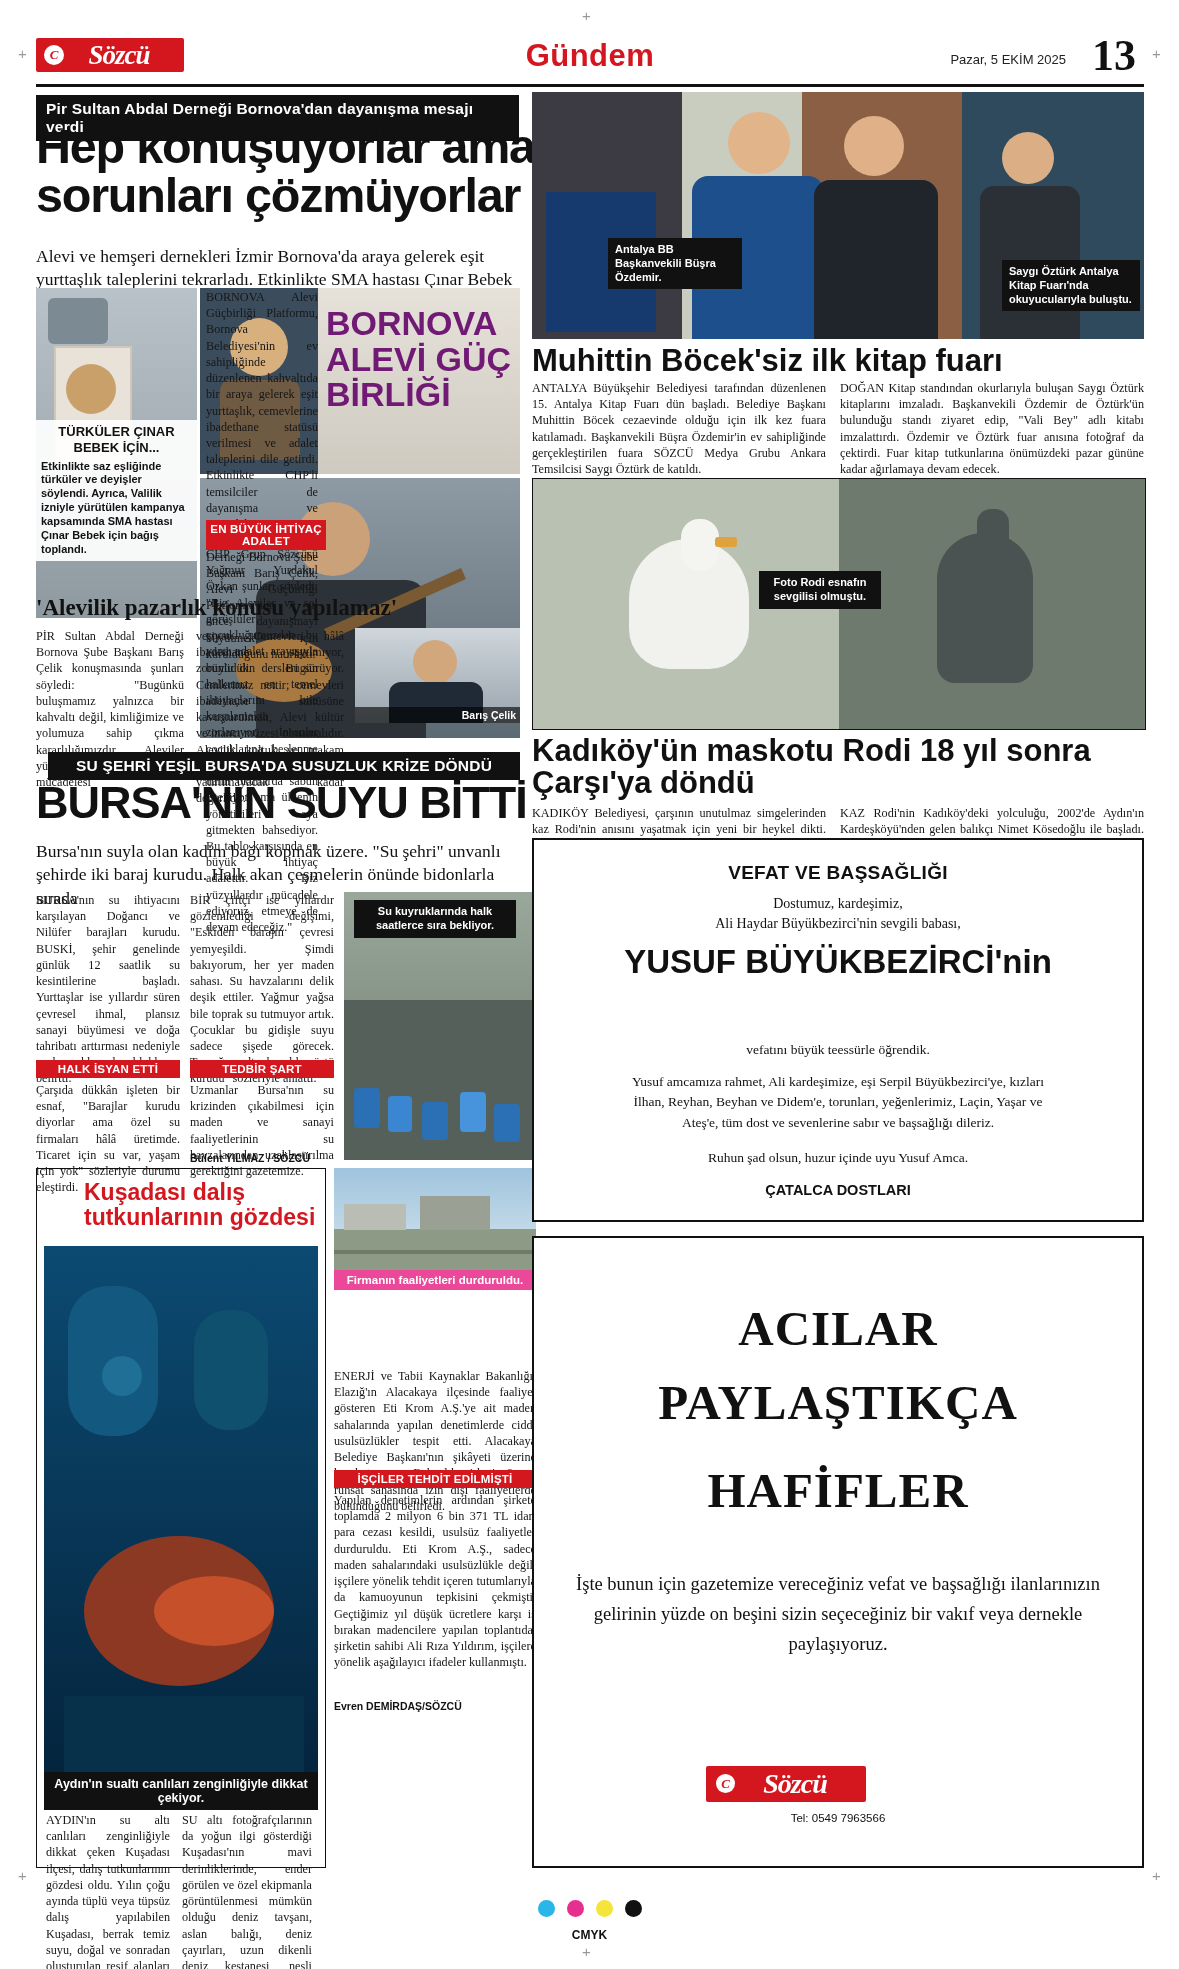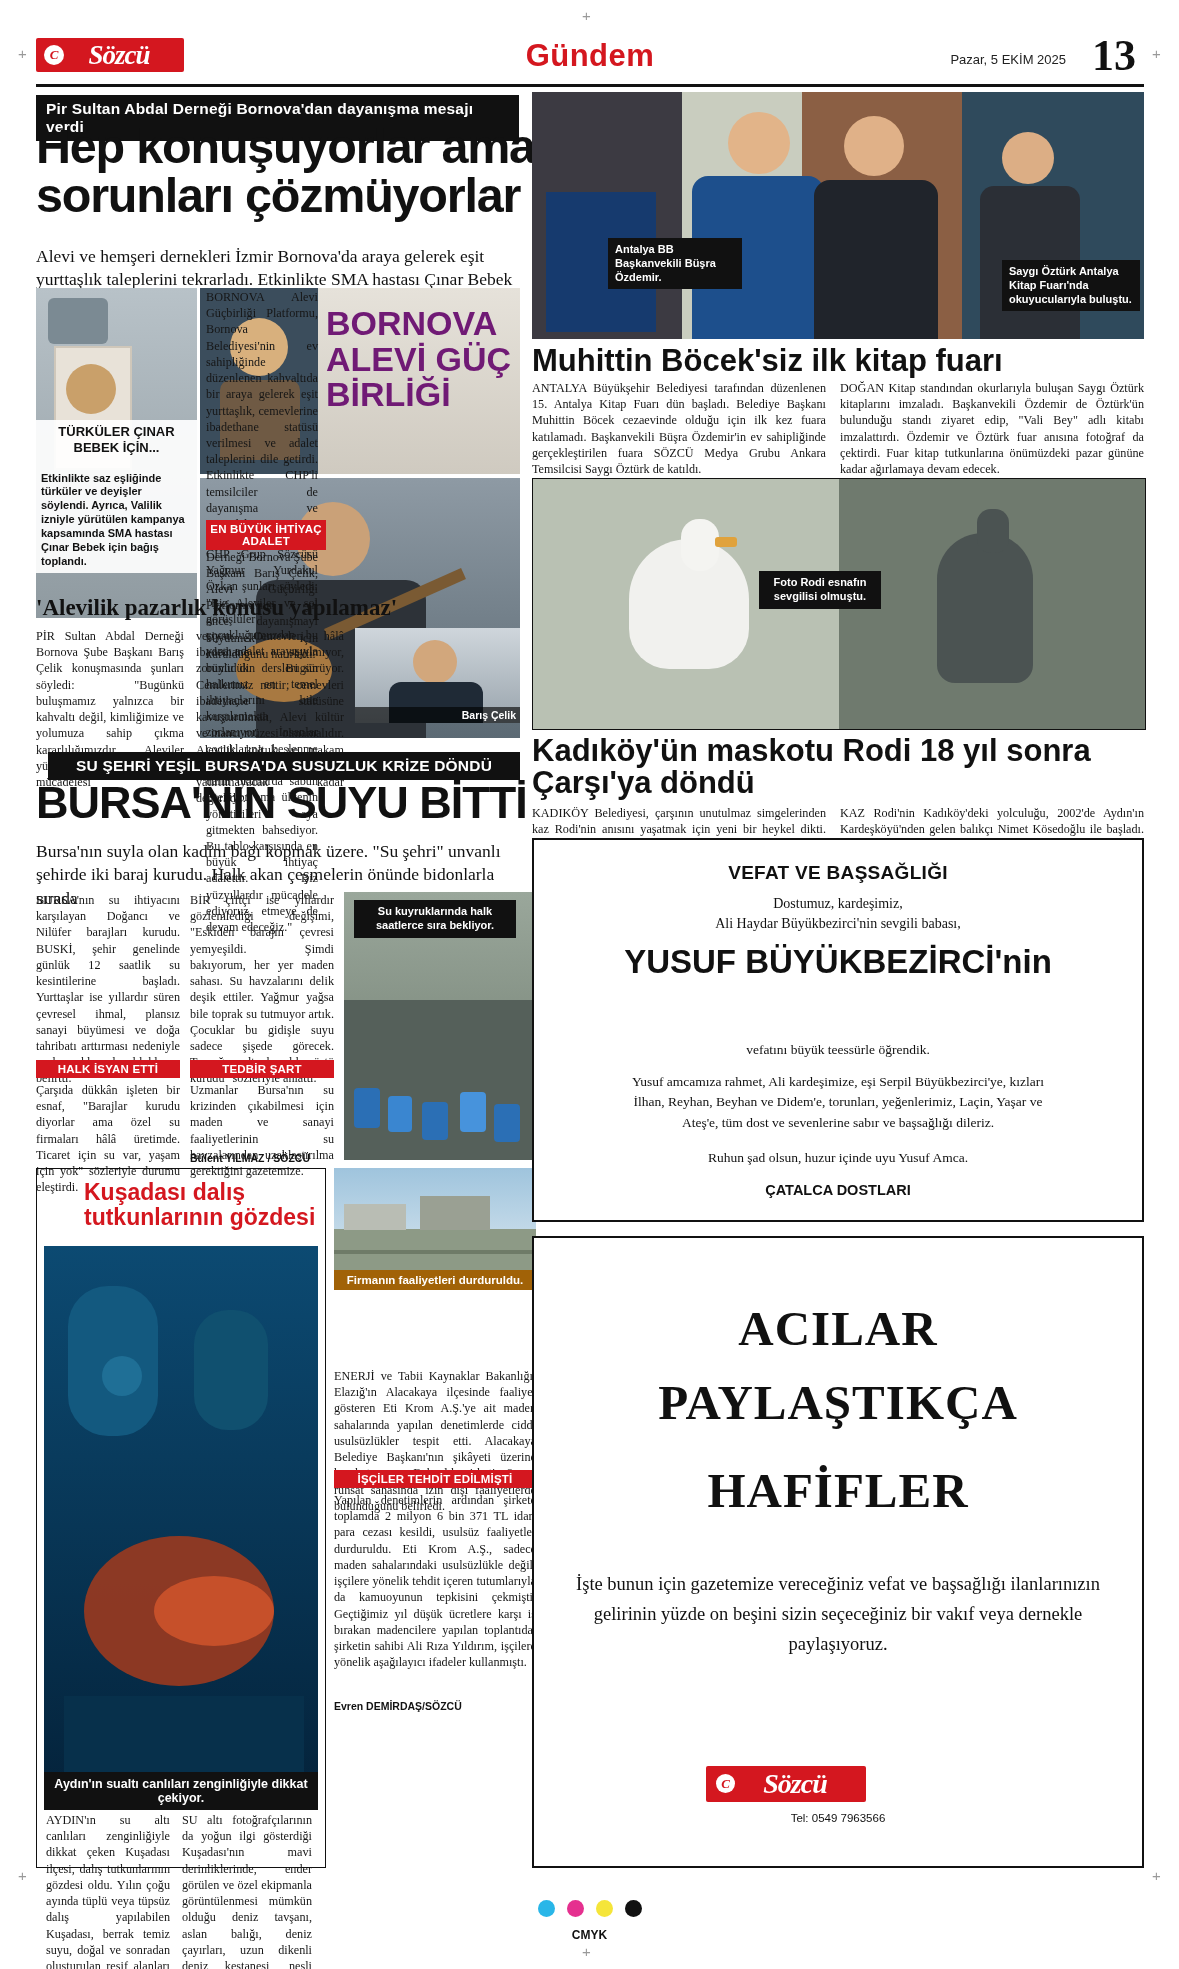--- a/index.html
+++ b/index.html
@@ -78,21 +78,21 @@
   
   .ku-box{position:absolute;left:36px;top:1168px;width:290px;height:700px;border:1px solid #111;box-sizing:border-box;}
   .ku-head{position:absolute;left:48px;top:1180px;width:266px;color:#d4171f;font-family:"Liberation Sans",sans-serif;font-weight:bold;font-size:23px;line-height:1.08;margin-left:36px;}
   .ku-img{position:absolute;left:44px;top:1246px;width:274px;height:560px;}
   .ku-cap{position:absolute;left:44px;top:1772px;width:274px;background:#111;color:#fff;text-align:center;font-family:"Liberation Sans",sans-serif;font-weight:bold;font-size:12.5px;padding:5px 0;box-sizing:border-box;}
   .ku-c1{position:absolute;left:46px;top:1812px;width:124px;}
   .ku-c2{position:absolute;left:182px;top:1812px;width:130px;}
 
   
   .i-img{position:absolute;left:334px;top:1168px;width:202px;height:102px;}
-  .i-cap{position:absolute;left:334px;top:1270px;width:202px;background:#a16207;color:#fff;text-align:center;font-family:"Liberation Sans",sans-serif;font-weight:bold;font-size:11.5px;padding:4px 0;box-sizing:border-box;}
+  .i-cap{position:absolute;left:334px;top:1270px;width:202px;background:#ec4899;color:#fff;text-align:center;font-family:"Liberation Sans",sans-serif;font-weight:bold;font-size:11.5px;padding:4px 0;box-sizing:border-box;}
   .i-head{position:absolute;left:334px;top:1298px;width:210px;font-family:"Liberation Serif",serif;font-weight:bold;font-size:25px;line-height:1.05;}
   .i-body{position:absolute;left:334px;top:1368px;width:202px;}
   .i-sk{position:absolute;left:334px;top:1470px;width:202px;box-sizing:border-box;}
   .i-body2{position:absolute;left:334px;top:1492px;width:202px;}
 
   
   .vf{position:absolute;left:532px;top:838px;width:612px;height:384px;border:2px solid #111;box-sizing:border-box;background:#fff;}
   .vf-title{position:absolute;left:532px;top:862px;width:612px;text-align:center;font-family:"Liberation Sans",sans-serif;font-weight:bold;font-size:19px;letter-spacing:.3px;}
   .vf-l1{position:absolute;left:532px;top:896px;width:612px;text-align:center;font-size:14px;}
   .vf-l2{position:absolute;left:532px;top:916px;width:612px;text-align:center;font-size:14px;}
@@ -147,21 +147,21 @@
   <div class="spot s1-spot">Alevi ve hemşeri dernekleri İzmir Bornova'da araya gelerek eşit yurttaşlık taleplerini tekrarladı. Etkinlikte SMA hastası Çınar Bebek için bağış toplandı</div>
 
   <div class="ph s1-imgA">
     <div style="position:absolute;inset:0;background:linear-gradient(#b8c2c8,#8f9aa0);"></div>
     <div style="position:absolute;left:18px;top:58px;width:74px;height:120px;background:#e8e2d8;border:2px solid #cfc7ba;"></div>
     <div style="position:absolute;left:30px;top:76px;width:50px;height:50px;border-radius:50%;background:#c9a06a;"></div>
     <div style="position:absolute;left:12px;top:10px;width:60px;height:46px;background:#7b8a93;border-radius:6px;"></div>
   </div>
   <div class="cap-box">
     <div class="capt" style="font-size:13px;">TÜRKÜLER ÇINAR BEBEK İÇİN...</div>
-    <div style="font-family:'Liberation Sans',sans-serif;font-size:11px;line-height:1.26;font-weight:bold;margin-top:15px;">Etkinlikte saz eşliğinde türküler ve deyişler söylendi. Ayrıca, Valilik izniyle yürütülen kampanya kapsamında SMA hastası Çınar Bebek için bağış toplandı.</div>
+    <div style="font-family:'Liberation Sans',sans-serif;font-size:11px;line-height:1.26;font-weight:bold;margin-top:3px;">Etkinlikte saz eşliğinde türküler ve deyişler söylendi. Ayrıca, Valilik izniyle yürütülen kampanya kapsamında SMA hastası Çınar Bebek için bağış toplandı.</div>
   </div>
 
   <div class="ph s1-imgB">
     <div style="position:absolute;inset:0;background:linear-gradient(#e6e2da,#cfcac0);"></div>
     <div style="position:absolute;left:0;top:0;width:118px;height:186px;background:#3b4d5c;"></div>
     <div style="position:absolute;left:30px;top:30px;width:58px;height:58px;border-radius:50%;background:#d8b07d;"></div>
     <div style="position:absolute;left:20px;top:92px;width:80px;height:80px;background:#6f5a44;border-radius:10px 10px 0 0;"></div>
     <div style="position:absolute;left:126px;top:18px;width:190px;font-family:'Liberation Sans',sans-serif;font-weight:bold;font-size:34px;line-height:1.05;color:#701a75;">BORNOVA ALEVİ GÜÇ BİRLİĞİ</div>
   </div>
 

